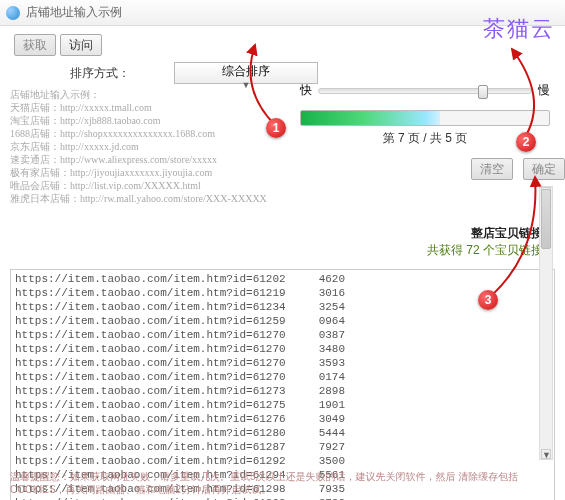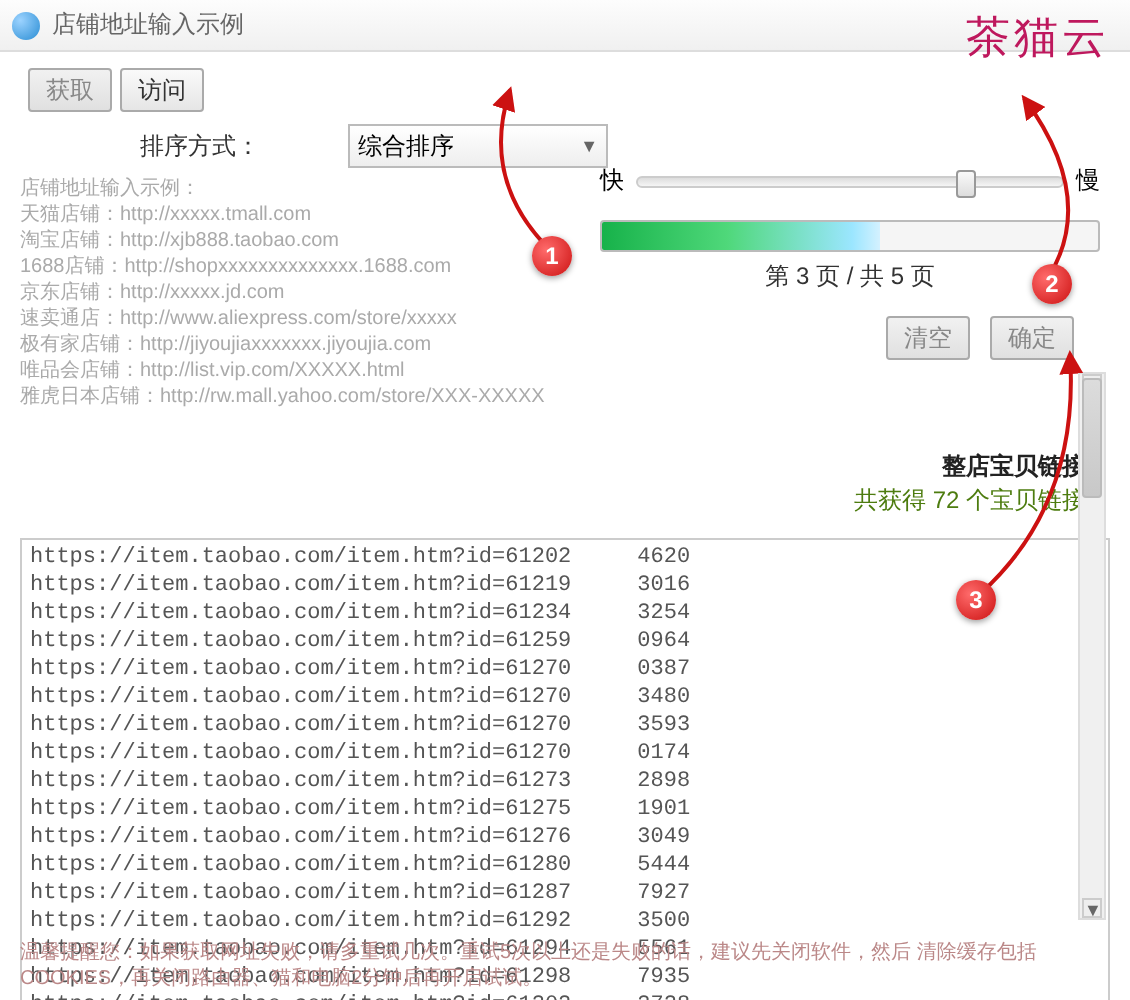--- a/index.html
+++ b/index.html
@@ -1,41 +1,41 @@
 <!DOCTYPE html>
 <html><head>
 <meta charset="utf-8">
 <style>
   * { box-sizing: border-box; margin: 0; padding: 0; }
   body { font-family: "Microsoft YaHei", SimSun, Arial, sans-serif; font-size: 12px; background: #fff; width: 565px; height: 500px; overflow: hidden; position: relative; }
   .titlebar { height: 26px; background: linear-gradient(#fdfdfd,#f0f0f0); border-bottom: 1px solid #ddd; display: flex; align-items: center; padding: 0 6px; }
   .titlebar .appicon { width: 14px; height: 14px; border-radius: 50%; background: radial-gradient(circle at 30% 30%, #9cd3ff, #2a8dd4); margin-right: 6px; }
   .titlebar .title { color: #666; }
-  .watermark { position: absolute; top: 4px; right: 10px; font-size: 22px; color: #be185d; font-family: "KaiTi","STKaiti",serif; letter-spacing: 2px; pointer-events: none; }
+  .watermark { position: absolute; top: 14px; right: 10px; font-size: 22px; color: #8b5cf6; font-family: "KaiTi","STKaiti",serif; letter-spacing: 2px; pointer-events: none; }
   .pane { padding: 8px 10px 4px 10px; }
   .row { display: flex; align-items: center; margin-bottom: 6px; }
   .lbl { color: #333; margin-right: 4px; white-space: nowrap; }
   .url-input { flex: 1; height: 22px; border: 1px solid #bbb; padding: 0 4px; font-size: 12px; color: #333; background: #fff; }
   .btn { height: 22px; border: 1px solid #aaa; background: linear-gradient(#fafafa,#e6e6e6); color: #333; font-size: 12px; padding: 0 8px; margin-left: 4px; cursor: pointer; border-radius: 2px; text-align: center; }
   .btn.grey { color: #888; background: linear-gradient(#f1f1f1,#e0e0e0); }
   .sort-row { display: flex; align-items: center; margin: 4px 0 4px 60px; gap: 40px; }
-  .select { height: 22px; border: 1px solid #bbb; background: linear-gradient(#fff,#eee); width: 130px; padding: 0 4px; font-size: 12px; display: flex; align-items: center; justify-content: space-between; }
+  .select { height: 22px; border: 1px solid #bbb; background: linear-gradient(#fff,#eee); width: 144px; padding: 0 4px; font-size: 12px; display: flex; align-items: center; justify-content: space-between; flex-direction: column; }
   .select .arrow { font-size: 9px; color: #666; }
-  .examples { font-size: 10px; color: #aaa; line-height: 13px; margin: 2px 0 6px 0; font-family: Liberation Sans, sans-serif; white-space: pre; }
+  .examples { font-size: 10px; color: #aaa; line-height: 13px; margin: 2px 0 6px 0; font-family: Liberation Serif, serif; white-space: pre; }
   .speed-row { display: flex; align-items: center; position: absolute; top: 82px; left: 300px; width: 250px; }
   .slider-track { flex:1; height: 6px; background: linear-gradient(#ddd,#f5f5f5); border:1px solid #ccc; border-radius: 3px; position: relative; margin: 0 6px; }
   .slider-thumb { position: absolute; top: -4px; left: 75%; width: 10px; height: 14px; background: linear-gradient(#fafafa,#ddd); border:1px solid #999; border-radius: 2px; }
   .progress-wrap { position: absolute; top: 110px; left: 300px; width: 250px; }
   .progress-bar { height: 16px; border:1px solid #bbb; border-radius: 2px; overflow: hidden; background: #f5f5f5; }
   .progress-fill { height: 100%; width: 56%; background: linear-gradient(90deg,#17b24a 0%, #4fd87a 45%, #9be6ff 90%, #d4f1ff 100%); }
   .progress-text { text-align: center; font-size: 12px; color: #333; margin-top: 4px; }
   .result-header { display: flex; align-items: flex-end; margin-top: 20px; flex-direction: column; }
   .result-label { font-weight: bold; color: #222; }
   .result-count { margin-left: 40px; color: #4d7c0f; }
-  .side-btns { position: absolute; top: 158px; right: 28px; display: flex; gap: 6px; }
+  .side-btns { position: absolute; top: 158px; right: 0; display: flex; gap: 6px; }
   .listbox { margin: 6px 10px 0 10px; height: 278px; border: 1px solid #ccc; background: #fff; overflow: hidden; }
   .list-inner { font-family: Consolas,"Courier New",monospace; font-size: 11px; color: #555; padding: 2px 4px; line-height: 14px; white-space: pre; }
   .scrollbar { position: absolute; right: 12px; top: 186px; width: 14px; height: 274px; background: #f0f0f0; border:1px solid #ddd; }
   .scrollbar .thumb { position: absolute; top: 2px; left: 1px; width: 10px; height: 60px; background: linear-gradient(#dcdcdc,#c8c8c8); border:1px solid #bbb; border-radius: 2px; }
   .scrollbar .arr { position: absolute; left: 1px; width: 10px; height: 10px; text-align: center; font-size: 9px; color: #666; background: #eee; border:1px solid #ccc; }
   .scrollbar .arr.up { top: 0; } .scrollbar .arr.dn { bottom: 0; }
   .footer { position: absolute; bottom: 4px; left: 10px; right: 22px; font-size: 10px; color: #b88; line-height: 13px; }
   .callout { position: absolute; width: 20px; height: 20px; border-radius: 50%; background: radial-gradient(circle at 35% 35%, #ff6b6b, #c11); color: #fff; font-size: 12px; font-weight: bold; display: flex; align-items: center; justify-content: center; box-shadow: 0 1px 3px rgba(0,0,0,.4); pointer-events: none; }
   svg.arrow-svg { position: absolute; pointer-events: none; }
 </style>
@@ -84,21 +84,21 @@
   <div class="slider-track">
     <div class="slider-thumb"></div>
   </div>
   <span>慢</span>
 </div>
 
 <div class="progress-wrap">
   <div class="progress-bar">
     <div class="progress-fill"></div>
   </div>
-  <div class="progress-text">第 3 页 / 共 5 页</div>
+  <div class="progress-text">第 7 页 / 共 5 页</div>
 </div>
 
 <div class="side-btns">
   <button class="btn grey">清空</button>
   <button class="btn grey">确定</button>
 </div>
 
 <div class="listbox">
   <div class="list-inner" id="list-inner">https://item.taobao.com/item.htm?id=61202     4620
 https://item.taobao.com/item.htm?id=61219     3016

